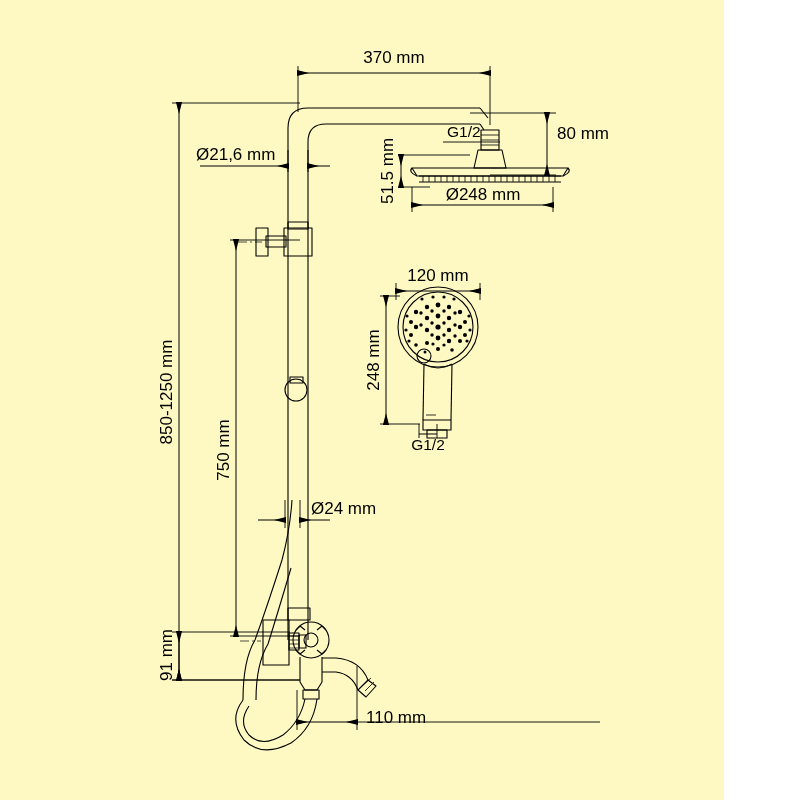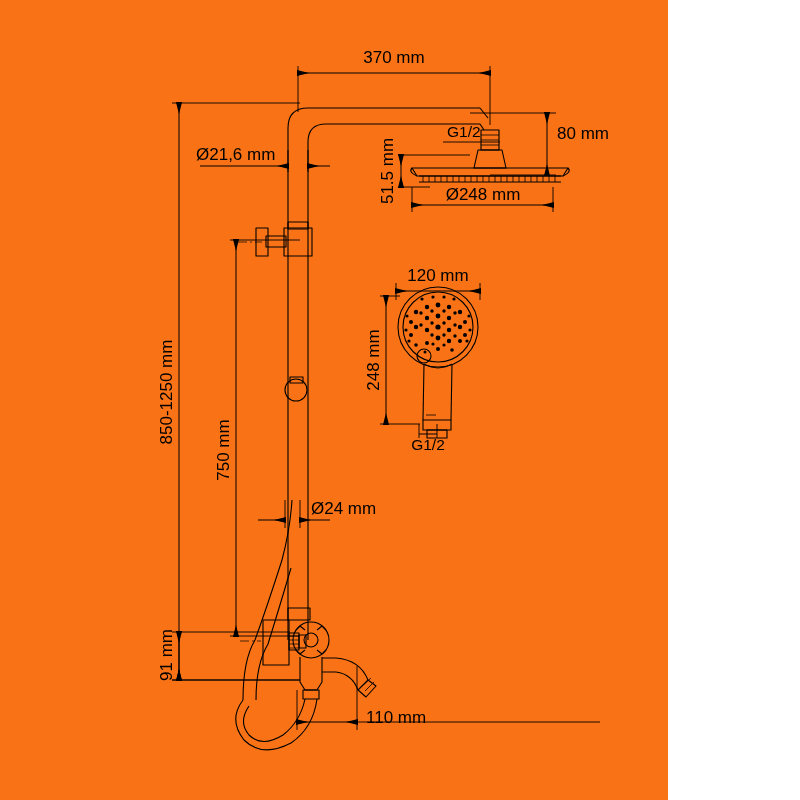--- a/index.html
+++ b/index.html
@@ -6,23 +6,23 @@
   html, body {
     margin: 0;
     padding: 0;
     background: #ffffff;
   }
   body {
     font-family: "Liberation Sans", sans-serif;
   }
   #drawing-root {
     position: relative;
-    width: 668px;
+    width: 724px;
     height: 800px;
-    background: #f97316;
+    background: #fef9c3;
     overflow: hidden;
   }
   #drawing-svg {
     display: block;
     width: 800px;
     height: 800px;
   }
   .dim-text {
     font-family: "Liberation Sans", sans-serif;
     font-size: 17px;

